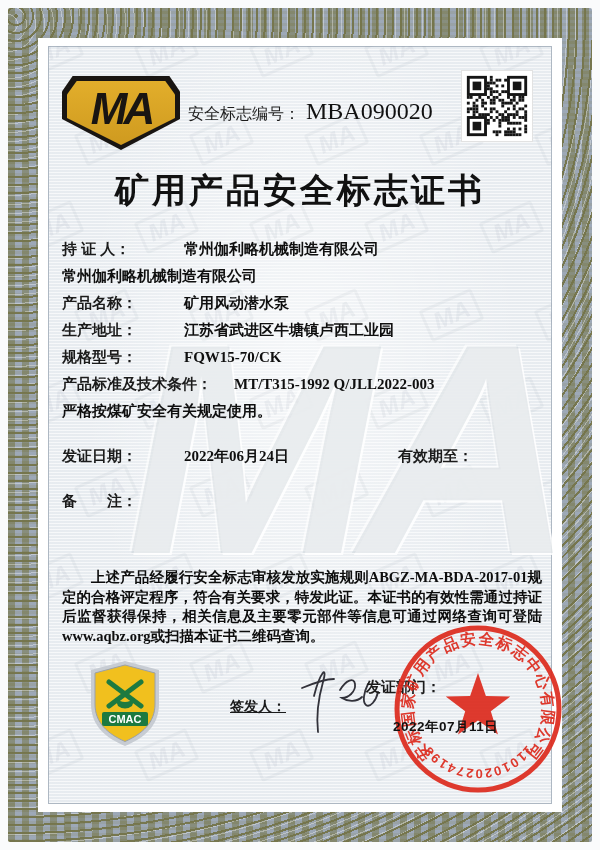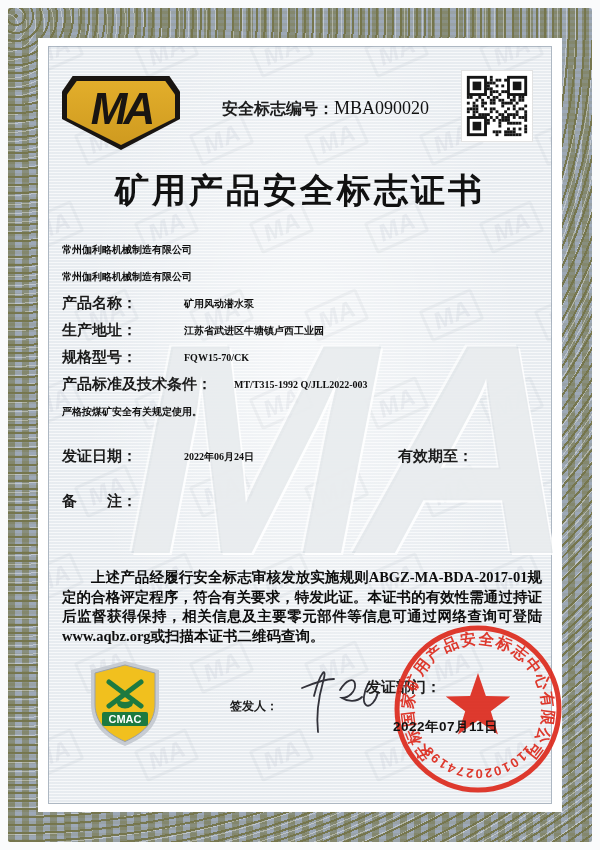--- a/index.html
+++ b/index.html
@@ -28,42 +28,42 @@
       color:rgba(160,171,184,.22);letter-spacing:-18px;pointer-events:none;
       text-shadow:2px 2px 0 rgba(255,255,255,.85), -2px -2px 0 rgba(255,255,255,.6);}
   
   .ma-badge{position:absolute;left:14px;top:30px;width:118px;height:74px;
     background:#191512;clip-path:polygon(9% 0,91% 0,100% 21%,100% 58%,50% 100%,0 58%,0 21%);}
   .ma-badge .inner{position:absolute;inset:5px;background:linear-gradient(180deg,#e2ae2b,#cf9a1f);
     clip-path:polygon(9% 0,91% 0,100% 21%,100% 58%,50% 100%,0 58%,0 21%);
     display:flex;align-items:center;justify-content:center;}
   .ma-badge .ma-text{font:italic 900 44px "Liberation Sans",sans-serif;color:#191512;letter-spacing:-4px;transform:translateY(-4px);}
   .cert-no{position:absolute;left:140px;right:170px;top:52px;text-align:center;white-space:nowrap;}
-  .cert-no .lab{font-weight:700;font-size:16px;color:#1c1c1c;margin-left:34px;}
-  .cert-no .val{font-family:"Liberation Serif",serif;font-size:18px;color:#111;margin-left:0;}
+  .cert-no .lab{font-weight:400;font-size:16px;color:#1c1c1c;}
+  .cert-no .val{font-family:"Liberation Serif",serif;font-size:24px;color:#111;margin-left:6px;}
   .qr{position:absolute;right:20px;top:25px;width:70px;height:70px;background:#fff;box-shadow:0 0 0 1px #e2e2e2;}
   .qr svg{position:absolute;inset:2px;}
   
   .title{position:absolute;left:0;right:0;top:122px;text-align:center;
     font-family:"Liberation Serif","DejaVu Serif",serif;font-weight:900;font-size:34px;color:#111;letter-spacing:3px;}
   
   .fields{position:absolute;left:14px;right:8px;top:190px;}
   .frow{height:27px;display:flex;align-items:center;white-space:nowrap;}
   .flabel{width:122px;flex:0 0 auto;font-weight:700;font-size:15px;color:#1b1b1b;}
   .flabel.wide{width:auto;margin-right:22px;text-align:right;}
-  .fvalue{font-family:"Liberation Serif","DejaVu Serif",serif;font-weight:700;font-size:10px;color:#0f0f0f;}
+  .fvalue{font-family:"Liberation Serif","DejaVu Serif",serif;font-weight:700;font-size:15px;color:#0f0f0f;}
   .frow.gap{height:18px;}
   .flabel2{width:92px;flex:0 0 auto;font-weight:700;font-size:15px;margin-left:64px;color:#1b1b1b;}
   .fvalue.dt{width:150px;flex:0 0 auto;}
   
   .statement{position:absolute;left:14px;right:10px;top:514px;font-family:"Liberation Serif","DejaVu Serif",serif;
     font-weight:700;font-size:14.5px;line-height:19.5px;color:#0d0d0d;text-indent:2em;text-align:justify;margin-top:8px;}
   
   .cmac{position:absolute;left:37px;top:612px;width:80px;height:76px;}
-  .signer-label{position:absolute;left:182px;top:652px;font-weight:700;font-size:12px;color:#1b1b1b;}
+  .signer-label{position:absolute;left:182px;top:652px;font-weight:700;font-size:14px;color:#1b1b1b;text-decoration:underline;}
   .signature{position:absolute;left:240px;top:612px;width:96px;height:84px;}
   .dept-label{position:absolute;left:318px;top:632px;font-weight:700;font-size:15px;color:#1b1b1b;}
   .seal{position:absolute;left:339px;top:572px;width:182px;height:182px;}
   .seal svg{position:absolute;inset:0;opacity:.92;}
   .seal-date{position:absolute;left:6px;top:100px;width:130px;font-weight:700;font-size:13.5px;color:#111;
     letter-spacing:.5px;white-space:nowrap;}
 </style>
 </head>
 <body>
 
@@ -274,20 +274,21 @@
             <rect fill="#fff" x="6" y="48" width="15" height="15"></rect>
             <rect x="9" y="51" width="9" height="9"></rect>
           </g>
         </svg>
       </div>
 
     <div class="title">矿用产品安全标志证书</div>
 
     <div class="fields">
       <div class="frow">
+        <span class="flabel">持 证 人：</span>
         <span class="fvalue">常州伽利略机械制造有限公司</span>
       </div>
       <div class="frow">
         <span class="fvalue">常州伽利略机械制造有限公司</span>
       </div>
       <div class="frow">
         <span class="flabel">产品名称：</span>
         <span class="fvalue">矿用风动潜水泵</span>
       </div>
       <div class="frow">

